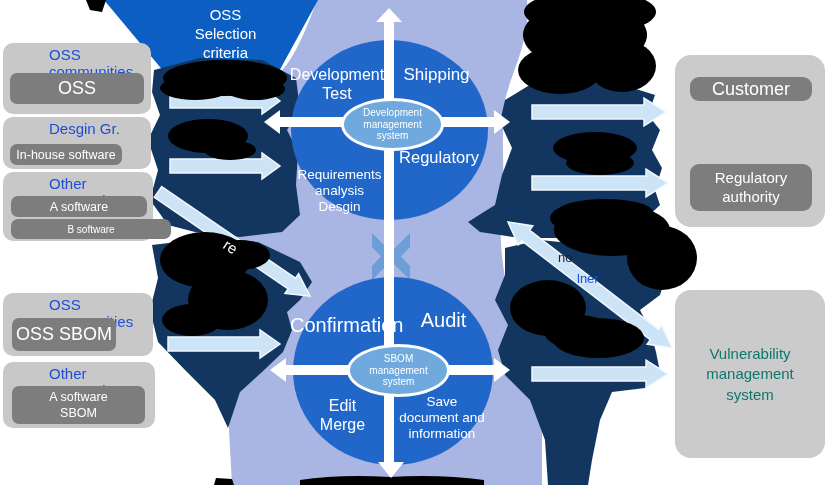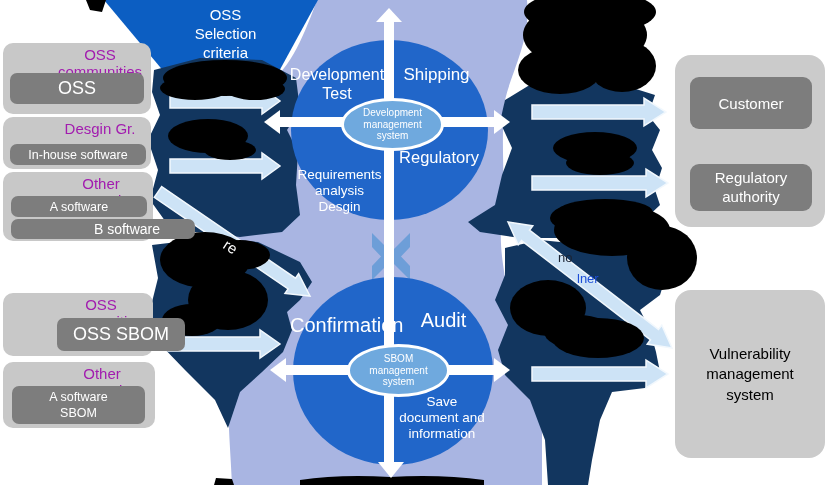--- a/index.html
+++ b/index.html
@@ -2,39 +2,39 @@
 <html><head>
 <meta charset="utf-8">
 <style>
   html,body{margin:0;padding:0;background:#fff;}
   .stage{position:relative;width:829px;height:485px;background:#ffffff;overflow:hidden;
          font-family:"Liberation Sans", sans-serif;border-radius:23px;}
   .bg{position:absolute;left:0;top:0;z-index:1;}
   .pre{white-space:pre-line;}
   
   .gbox{position:absolute;background:#c8c8c8;border-radius:10px;z-index:3;}
-  .gbox .hdr{color:#a21caf;text-align:center;font-size:15px;padding-top:3px;padding-left:46px;}
+  .gbox .hdr{color:#1d4ed8;font-size:15px;padding-top:3px;padding-left:46px;}
   .ibox{position:absolute;background:#7d7d7d;border-radius:7px;color:#fff;
         display:flex;align-items:center;justify-content:center;text-align:center;z-index:4;}
   .rbox{position:absolute;background:#cbcbcb;border-radius:16px;z-index:3;}
   
   .circle{position:absolute;border-radius:50%;background:#2166c9;z-index:5;}
   .bar{position:absolute;background:#ffffff;z-index:6;}
   .tri{position:absolute;width:0;height:0;z-index:6;}
   .tri-up{border-left:13px solid transparent;border-right:13px solid transparent;border-bottom:14px solid #fff;}
   .tri-down{border-left:13px solid transparent;border-right:13px solid transparent;border-top:16px solid #fff;}
   .tri-left{border-top:12px solid transparent;border-bottom:12px solid transparent;border-right:16px solid #fff;}
   .tri-right{border-top:12px solid transparent;border-bottom:12px solid transparent;border-left:16px solid #fff;}
   .oval{position:absolute;background:#6fa9de;border:3px solid #fff;border-radius:50%;z-index:7;
         display:flex;align-items:center;justify-content:center;color:#fff;font-size:10px;
         line-height:1.15;text-align:center;}
   .qlabel{position:absolute;color:#fff;text-align:center;z-index:7;line-height:1.2;}
   .funnel-label{position:absolute;color:#fff;text-align:center;z-index:4;line-height:1.25;}
   .frag{position:absolute;z-index:8;}
-  .vulntext{position:absolute;color:#000000;text-align:center;z-index:4;line-height:1.35;}
+  .vulntext{position:absolute;color:#0f766e;text-align:center;z-index:4;line-height:1.35;}
 </style>
 </head>
 <body>
 
 <div class="stage">
 
   <svg class="bg" width="829" height="485" viewBox="0 0 829 485">
 
     <path fill="#a9b5e2" d="M317,0 L527,0 C531,40 512,70 505,100 C500,140 506,180 502,215
          C498,250 505,270 508,300 C516,350 546,382 542,432 L542,485 L232,485
@@ -117,32 +117,32 @@
 criteria</div>
 
   <div class="gbox" style="left:3px;top:43px;width:148px;height:71px;">
     <div class="hdr">OSS communities</div>
   </div>
   <div class="ibox" style="left:10px;top:73px;width:134px;height:31px;font-size:18px;">OSS</div>
 
   <div class="gbox" style="left:3px;top:117px;width:148px;height:52px;">
     <div class="hdr">Desgin Gr.</div>
   </div>
-  <div class="ibox" style="left:10px;top:144px;width:136px;height:21px;font-size:12.5px;">In-house software</div>
+  <div class="ibox" style="left:10px;top:144px;width:112px;height:21px;font-size:12.5px;">In-house software</div>
 
   <div class="gbox" style="left:3px;top:172px;width:150px;height:69px;">
     <div class="hdr">Other companies</div>
   </div>
   <div class="ibox" style="left:11px;top:196px;width:136px;height:21px;font-size:12.5px;">A software</div>
-  <div class="ibox" style="left:11px;top:219px;width:136px;height:20px;font-size:14px;padding-left:48px;">B software</div>
+  <div class="ibox" style="left:11px;top:219px;width:160px;height:20px;font-size:10px;">B software</div>
 
   <div class="gbox" style="left:3px;top:293px;width:150px;height:63px;">
     <div class="hdr">OSS communities</div>
   </div>
-  <div class="ibox" style="left:12px;top:318px;width:128px;height:33px;font-size:18px;margin-left:45px;">OSS SBOM</div>
+  <div class="ibox" style="left:12px;top:318px;width:104px;height:33px;font-size:18px;">OSS SBOM</div>
 
   <div class="gbox" style="left:3px;top:362px;width:152px;height:66px;">
     <div class="hdr">Other companies</div>
   </div>
   <div class="ibox pre" style="left:12px;top:386px;width:133px;height:38px;font-size:12.5px;line-height:1.3;">A software
 SBOM</div>
 
   <div class="circle" style="left:291px;top:40px;width:197px;height:180px;"></div>
 
   <div class="circle" style="left:293px;top:277px;width:200px;height:188px;"></div>
@@ -169,26 +169,28 @@
   <div class="qlabel pre" style="left:287px;top:65px;width:100px;font-size:16px;">Development
 Test</div>
   <div class="qlabel" style="left:384px;top:65px;width:105px;font-size:17px;">Shipping</div>
   <div class="qlabel pre" style="left:292px;top:143px;width:95px;font-size:13.5px;margin-top:24px;">Requirements
 analysis
 Desgin</div>
   <div class="qlabel" style="left:380px;top:148px;width:118px;font-size:16.5px;">Regulatory</div>
 
   <div class="qlabel" style="left:290px;top:313px;width:104px;font-size:20px;">Confirmation</div>
   <div class="qlabel" style="left:396px;top:308px;width:95px;font-size:20px;">Audit</div>
+  <div class="qlabel pre" style="left:300px;top:396px;width:85px;font-size:16px;">Edit
+Merge</div>
   <div class="qlabel pre" style="left:388px;top:394px;width:108px;font-size:13.5px;">Save
 document and
 information</div>
 
   <div class="rbox" style="left:675px;top:55px;width:150px;height:172px;"></div>
-  <div class="ibox" style="left:690px;top:77px;width:122px;height:52px;font-size:15px;border-radius:9px;">Customer</div>
+  <div class="ibox" style="left:690px;top:77px;width:122px;height:24px;font-size:18px;border-radius:9px;">Customer</div>
   <div class="ibox pre" style="left:690px;top:164px;width:122px;height:47px;font-size:15px;border-radius:9px;line-height:1.25;">Regulatory
 authority</div>
 
   <div class="rbox" style="left:675px;top:290px;width:150px;height:168px;"></div>
   <div class="vulntext pre" style="left:678px;top:344px;width:144px;font-size:15px;">Vulnerability
 management
 system</div>
 
   <div class="frag" style="left:224px;top:238px;color:#fff;font-size:15px;transform:rotate(33deg);">re</div>
   <div class="frag" style="left:558px;top:250px;color:#1b2433;font-size:13px;">no</div>

